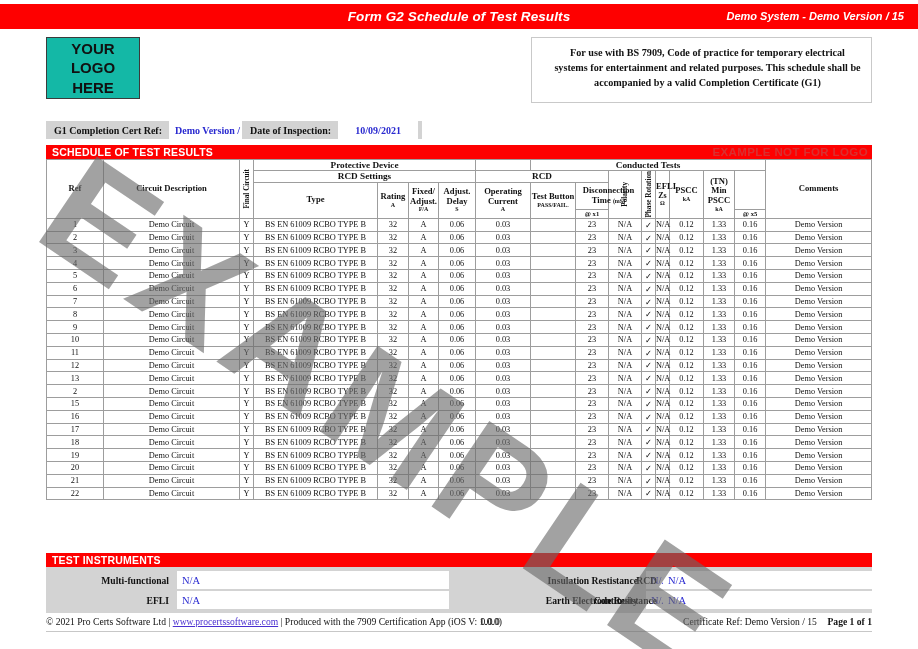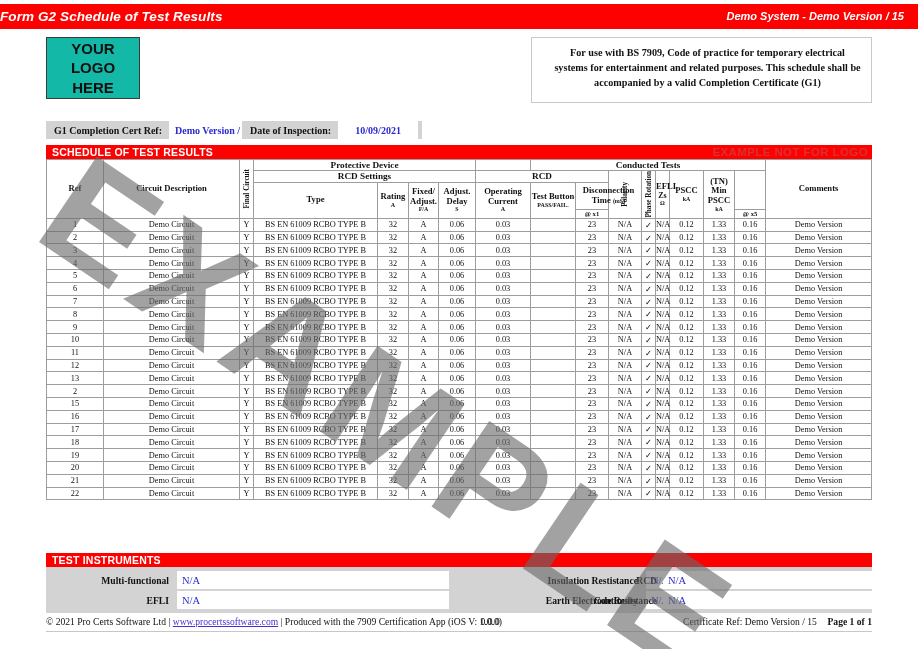--- a/index.html
+++ b/index.html
@@ -19,20 +19,21 @@
 
   
   .top-banner {
     position: absolute; left: 0; top: 4px;
     width: 918px; height: 25px;
     background: #fe0000;
   }
   .top-banner .title {
     position: absolute; left: 0; top: 0;
     width: 918px; line-height: 25px;
+    text-align: center;
     color: #ffffff;
     font-family: "Liberation Sans", sans-serif;
     font-weight: bold; font-style: italic;
     font-size: 13.5px;
     letter-spacing: .1px;
   }
   .top-banner .sysver {
     position: absolute; right: 14px; top: 0;
     line-height: 25px;
     color: #ffffff;

